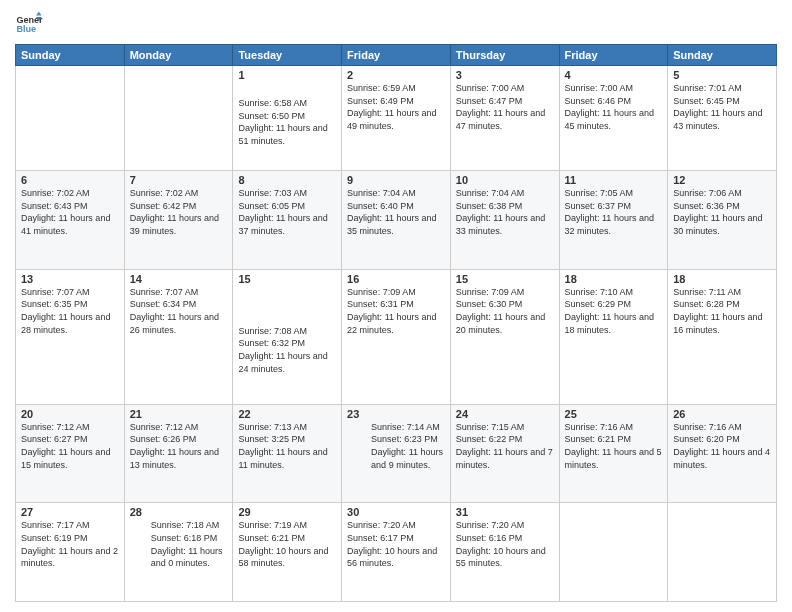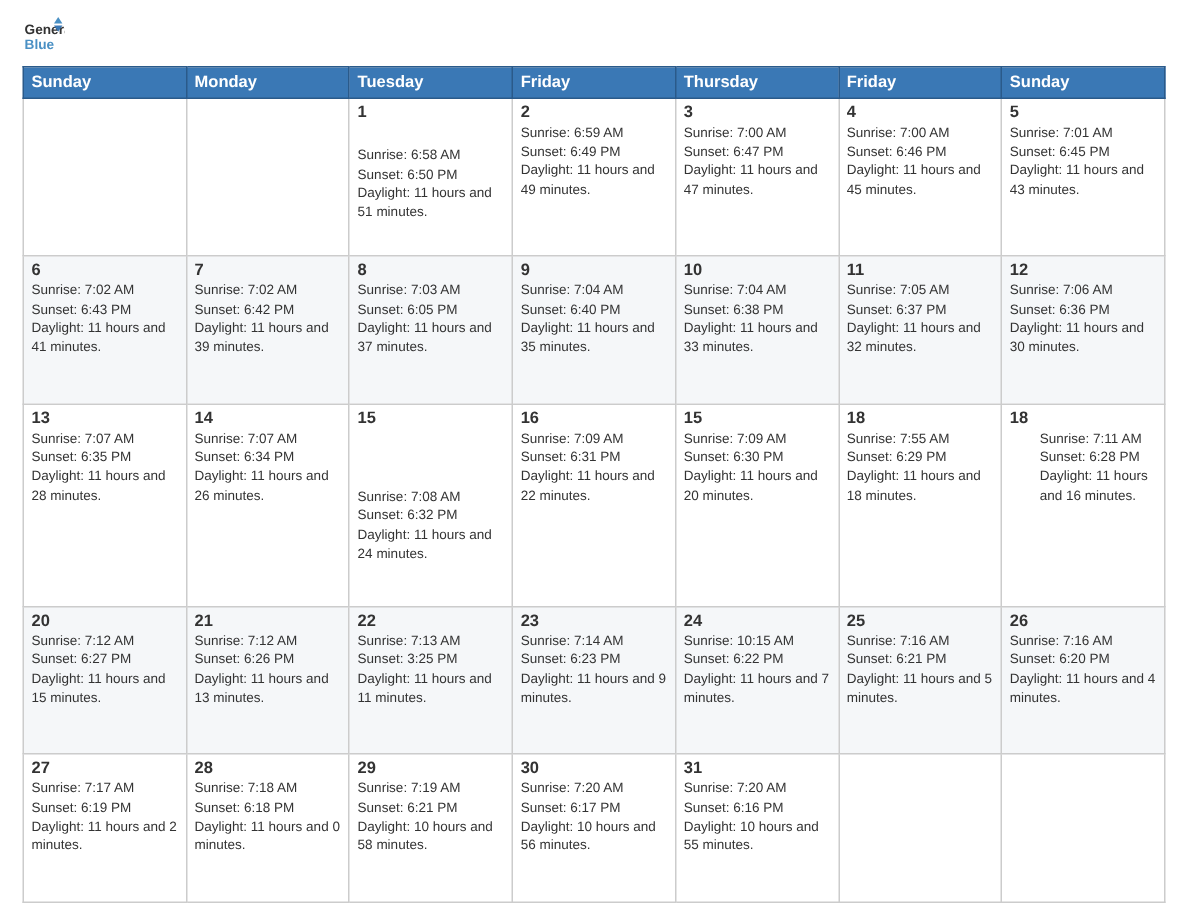--- a/index.html
+++ b/index.html
@@ -223,27 +223,27 @@
 Daylight: 11 hours and 22 minutes.</div>
           </td>
           <td>
             <span class="day-number">15</span>
             <div class="day-info" style="white-space: pre-line;">Sunrise: 7:09 AM
 Sunset: 6:30 PM
 Daylight: 11 hours and 20 minutes.</div>
           </td>
           <td>
             <span class="day-number">18</span>
-            <div class="day-info" style="white-space: pre-line;">Sunrise: 7:55 AM
+            <div class="day-info" style="white-space: pre-line;">Sunrise: 7:10 AM
 Sunset: 6:29 PM
 Daylight: 11 hours and 18 minutes.</div>
           </td>
           <td>
             <span class="day-number">18</span>
-            <div class="day-info" style="white-space: pre-line; margin-left: 20px;">Sunrise: 7:11 AM
+            <div class="day-info" style="white-space: pre-line;">Sunrise: 7:11 AM
 Sunset: 6:28 PM
 Daylight: 11 hours and 16 minutes.</div>
           </td>
         </tr>
         <tr>
           <td>
             <span class="day-number">20</span>
             <div class="day-info" style="white-space: pre-line;">Sunrise: 7:12 AM
 Sunset: 6:27 PM
 Daylight: 11 hours and 15 minutes.</div>
@@ -255,27 +255,27 @@
 Daylight: 11 hours and 13 minutes.</div>
           </td>
           <td>
             <span class="day-number">22</span>
             <div class="day-info" style="white-space: pre-line;">Sunrise: 7:13 AM
 Sunset: 3:25 PM
 Daylight: 11 hours and 11 minutes.</div>
           </td>
           <td>
             <span class="day-number">23</span>
-            <div class="day-info" style="white-space: pre-line;">Sunrise: 7:14 AM
+            <div class="day-info" style="white-space: pre-line; margin-left: 24px;">Sunrise: 7:14 AM
 Sunset: 6:23 PM
 Daylight: 11 hours and 9 minutes.</div>
           </td>
           <td>
             <span class="day-number">24</span>
-            <div class="day-info" style="white-space: pre-line;">Sunrise: 10:15 AM
+            <div class="day-info" style="white-space: pre-line;">Sunrise: 7:15 AM
 Sunset: 6:22 PM
 Daylight: 11 hours and 7 minutes.</div>
           </td>
           <td>
             <span class="day-number">25</span>
             <div class="day-info" style="white-space: pre-line;">Sunrise: 7:16 AM
 Sunset: 6:21 PM
 Daylight: 11 hours and 5 minutes.</div>
           </td>
           <td>
@@ -287,21 +287,21 @@
         </tr>
         <tr>
           <td>
             <span class="day-number">27</span>
             <div class="day-info" style="white-space: pre-line;">Sunrise: 7:17 AM
 Sunset: 6:19 PM
 Daylight: 11 hours and 2 minutes.</div>
           </td>
           <td>
             <span class="day-number">28</span>
-            <div class="day-info" style="white-space: pre-line;">Sunrise: 7:18 AM
+            <div class="day-info" style="white-space: pre-line; margin-left: 21px;">Sunrise: 7:18 AM
 Sunset: 6:18 PM
 Daylight: 11 hours and 0 minutes.</div>
           </td>
           <td>
             <span class="day-number">29</span>
             <div class="day-info" style="white-space: pre-line;">Sunrise: 7:19 AM
 Sunset: 6:21 PM
 Daylight: 10 hours and 58 minutes.</div>
           </td>
           <td>

